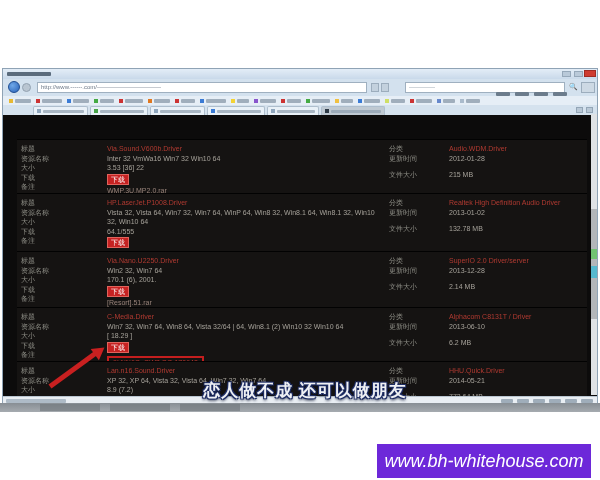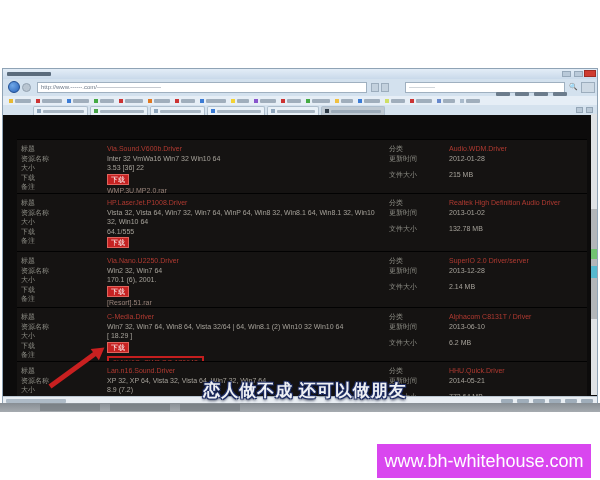--- a/index.html
+++ b/index.html
@@ -2,22 +2,22 @@
 <html><head>
 <meta charset="utf-8">
 <style>
   html,body{margin:0;padding:0;background:#fff;}
   *{box-sizing:border-box;font-family:"Liberation Sans",sans-serif;}
   .stage{position:relative;width:600px;height:480px;background:#fff;overflow:hidden;}
 
   
   .tg-label{position:absolute;left:18px;top:8px;width:138px;height:37px;background:#58595b;
     color:#fff;font-size:19px;line-height:37px;padding-left:13px;letter-spacing:.5px;}
-  .site-label{position:absolute;left:377px;top:444px;width:214px;height:34px;background:#d946ef;
-    color:#fff;font-size:18px;line-height:34px;text-align:center;}
+  .site-label{position:absolute;left:377px;top:444px;width:214px;height:34px;background:#6d28d9;
+    color:#fff;font-size:18px;line-height:34px;text-align:center;font-style:italic;}
 
   
   .browser{position:absolute;left:2px;top:68px;width:596px;height:336px;background:#cfdeeb;
     border:1px solid #8fa3b5;filter:blur(0.35px);}
   .titlebar{position:absolute;left:0;top:0;width:100%;height:10px;
     background:linear-gradient(#e3edf7,#c9d9ea);}
   .title-text{position:absolute;left:4px;top:3px;width:44px;height:4px;background:#5a6b7c;border-radius:1px;}
   .win-ctrls{position:absolute;right:14px;top:2px;display:flex;gap:3px;}
   .win-ctrls .wbtn{width:9px;height:6px;background:#b9c9d9;border:1px solid #96a8ba;}
   .close-btn{position:absolute;right:1px;top:1px;width:12px;height:7px;background:#cf3b30;border:1px solid #a02a22;}

